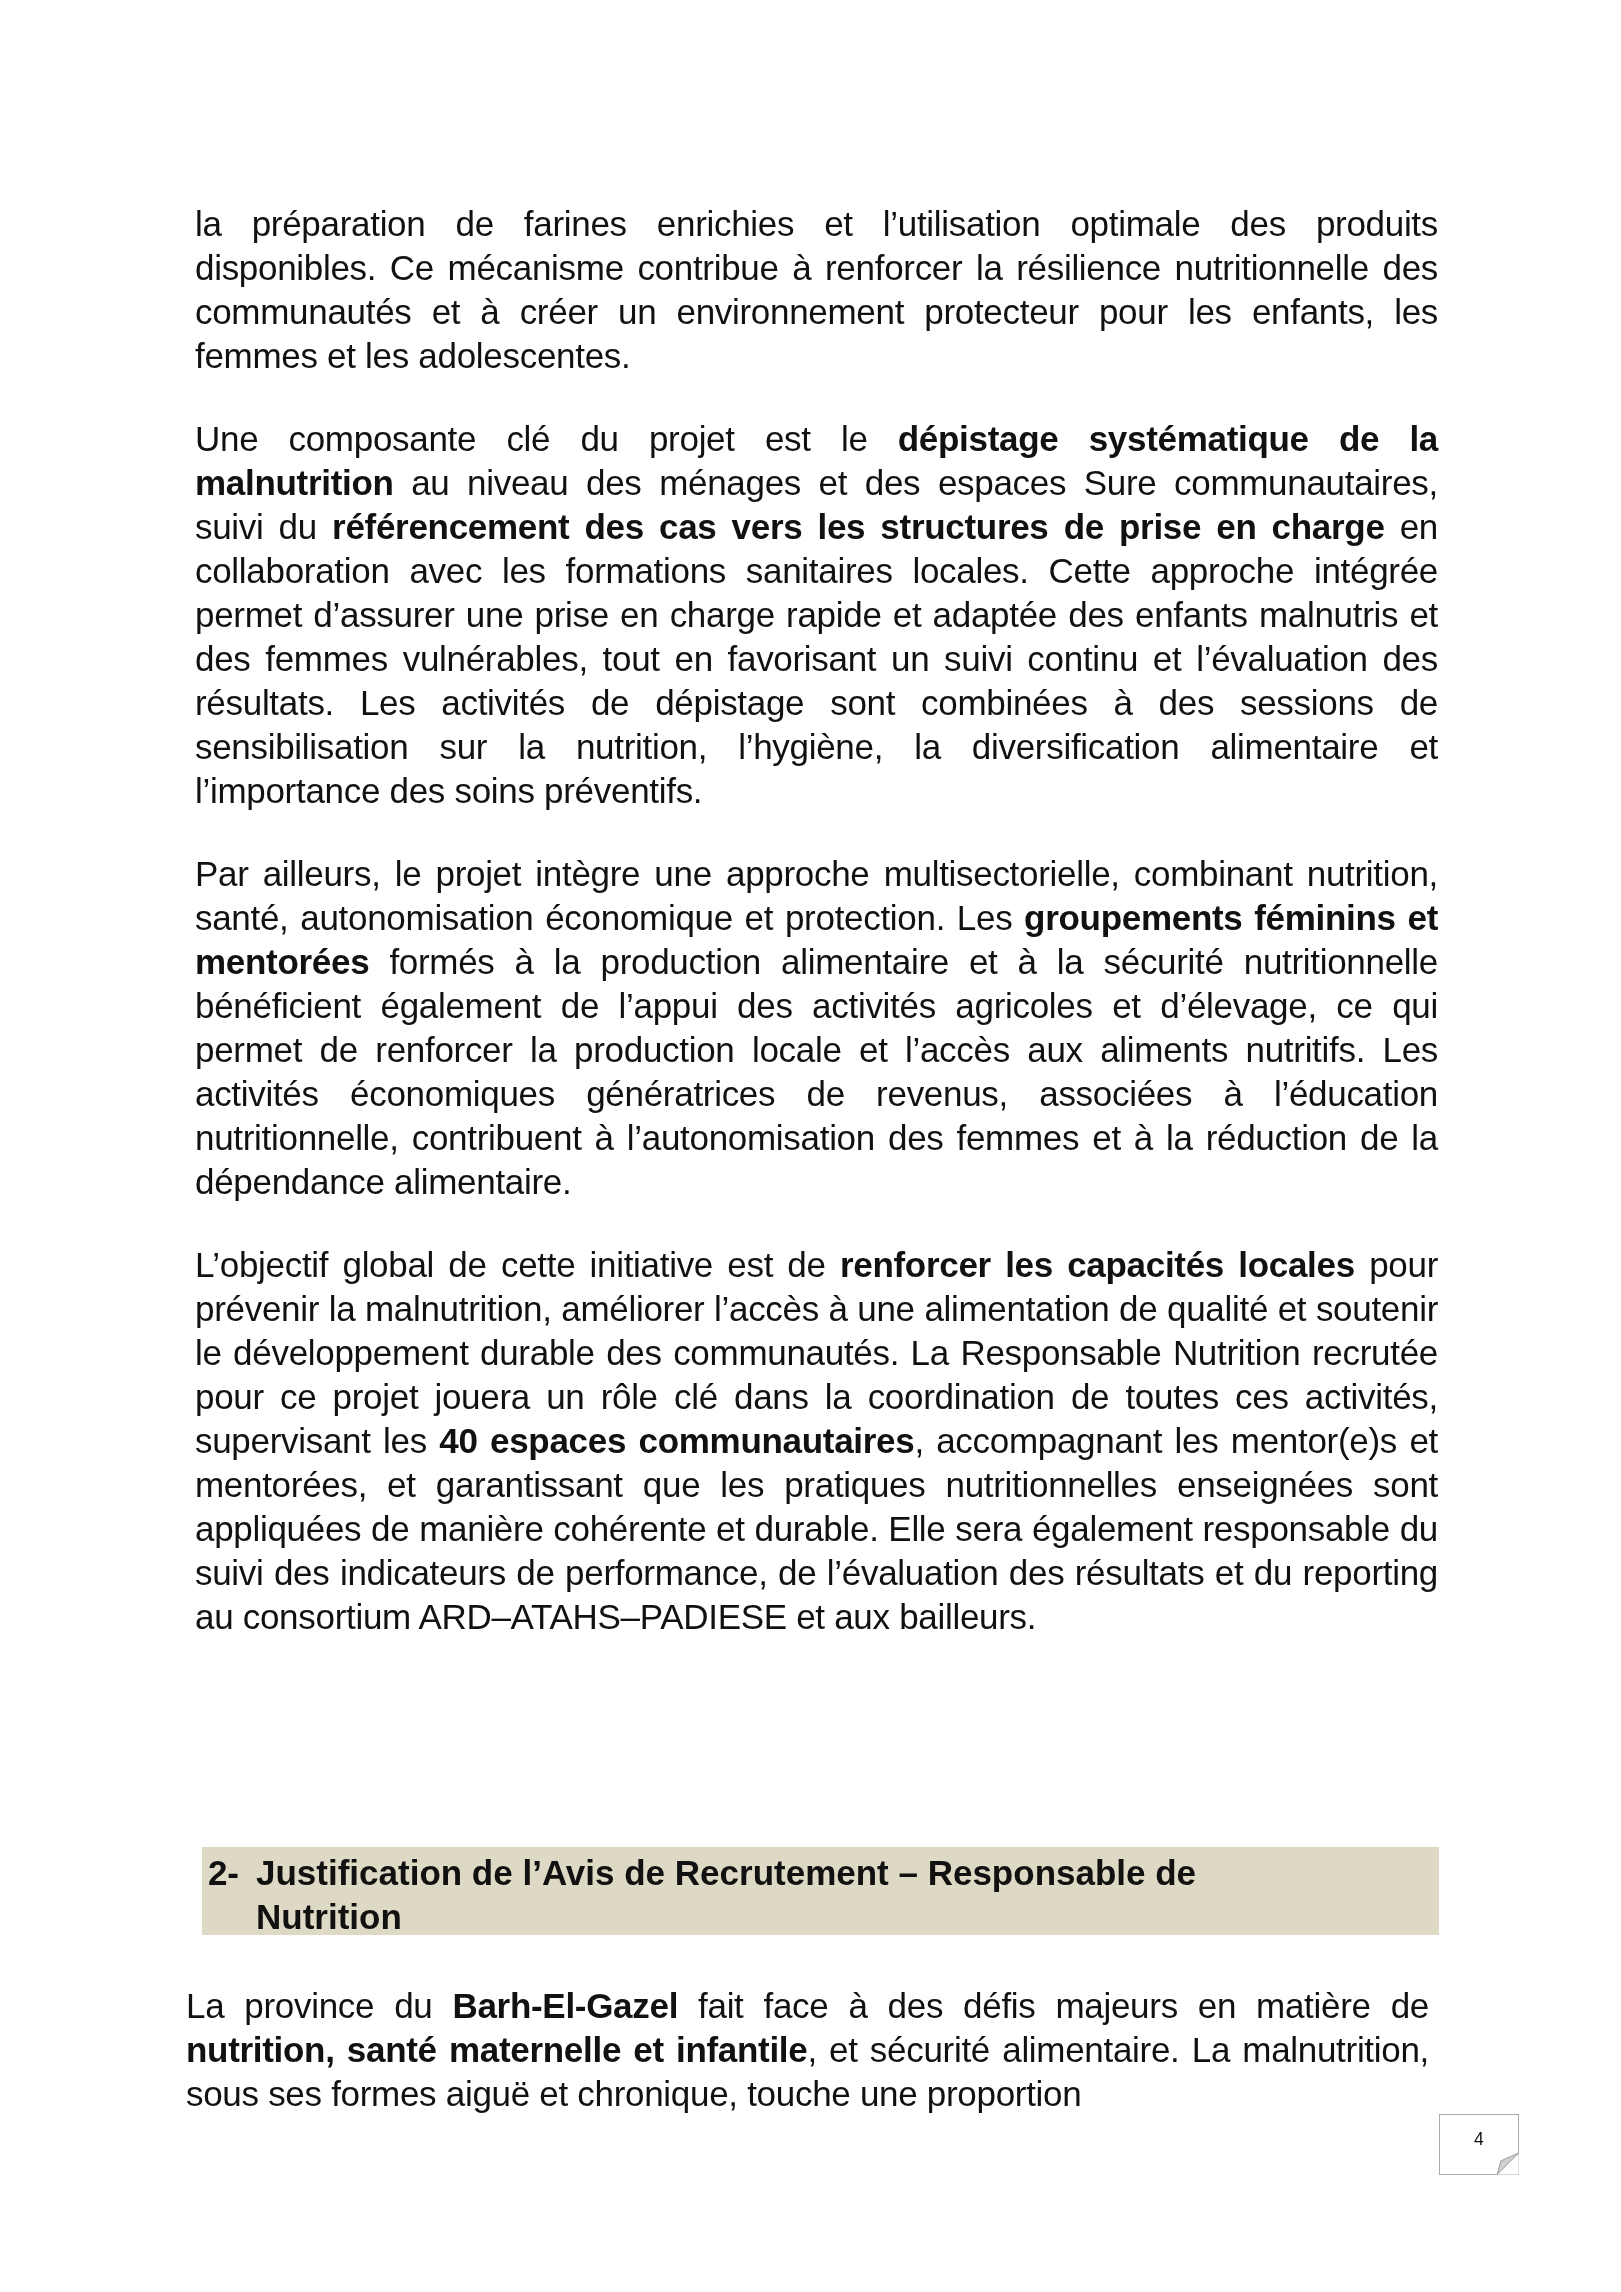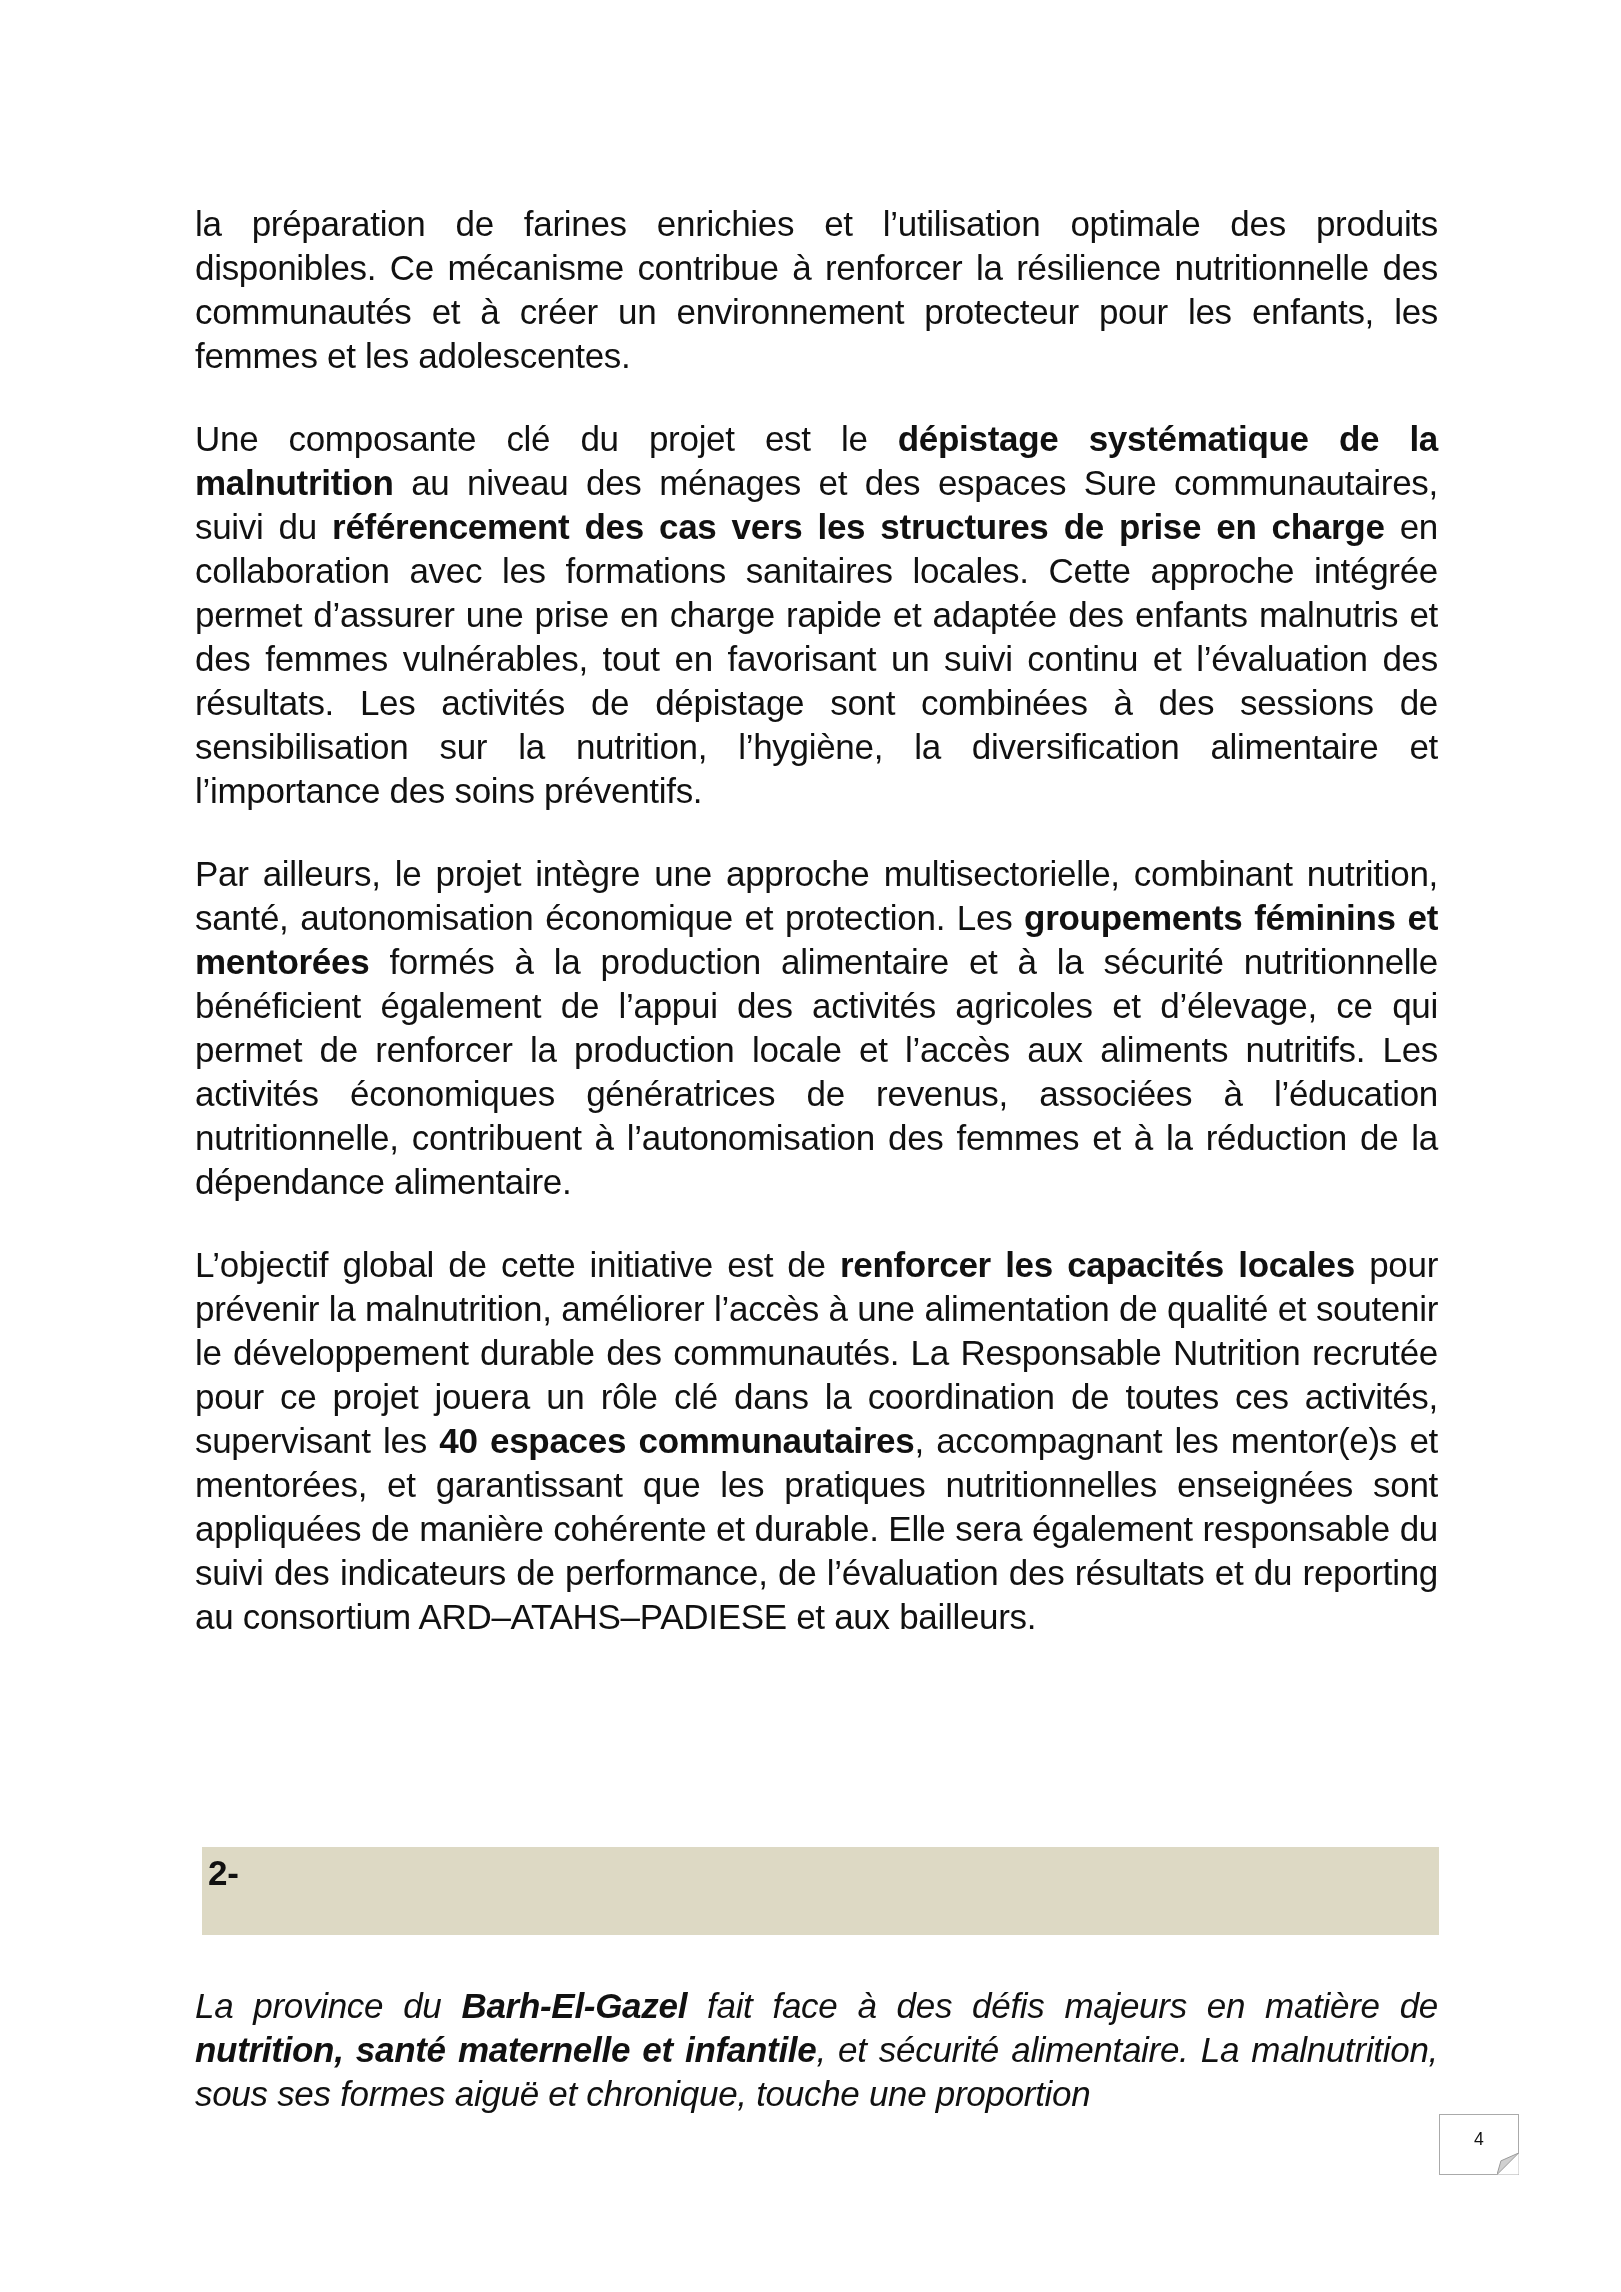--- a/index.html
+++ b/index.html
@@ -6,38 +6,39 @@
   body { width: 1621px; height: 2293px; position: relative; overflow: hidden;
          font-family: "Liberation Sans", sans-serif; color: #111; }
   .page { position: absolute; left: 195px; top: 194px; width: 1243px; }
   p { margin: 8px 0 39px 0; font-size: 35px; line-height: 44px; text-align: justify;
       font-stretch: condensed; letter-spacing: -0.3px; }
   b { font-weight: bold; }
   .heading { position: absolute; left: 202px; top: 1847px; width: 1237px; height: 88px;
              background: #ddd9c4; }
   .heading .num { position: absolute; left: 5.9px; top: 3.9px; font-size: 35px; line-height: 44px; font-weight: bold; }
   .heading .txt { position: absolute; left: 54px; top: 3.9px; width: 1078px; font-size: 35px; line-height: 44px; font-weight: bold; }
-  .after { position: absolute; left: 195px; top: 1976px; width: 1243px; font-style: italic; }
+  .after { position: absolute; left: 186px; top: 1976px; width: 1243px; }
   .pagenum { position: absolute; left: 1439px; top: 2114px; width: 78px; height: 59px;
              border: 1px solid #aaa; background: #fff; }
   .pagenum span { position: absolute; left: 0; right: 0; top: 13.7px; text-align: center; font-size: 17.6px; }
   .curl { position: absolute; right: -1px; bottom: -1px; width: 21.6px; height: 21.6px; }
 </style>
 </head>
 <body>
 
 <div class="page">
   <p><span>la préparation de farines enrichies et l’utilisation optimale des produits disponibles. Ce mécanisme contribue à renforcer la résilience nutritionnelle des communautés et à créer un environnement protecteur pour les enfants, les femmes et les adolescentes.</span></p>
   <p><span>Une composante clé du projet est le </span><b>dépistage systématique de la malnutrition</b><span> au niveau des ménages et des espaces Sure communautaires, suivi du </span><b>référencement des cas vers les structures de prise en charge</b><span> en collaboration avec les formations sanitaires locales. Cette approche intégrée permet d’assurer une prise en charge rapide et adaptée des enfants malnutris et des femmes vulnérables, tout en favorisant un suivi continu et l’évaluation des résultats. Les activités de dépistage sont combinées à des sessions de sensibilisation sur la nutrition, l’hygiène, la diversification alimentaire et l’importance des soins préventifs.</span></p>
   <p><span>Par ailleurs, le projet intègre une approche multisectorielle, combinant nutrition, santé, autonomisation économique et protection. Les </span><b>groupements féminins et mentorées</b><span> formés à la production alimentaire et à la sécurité nutritionnelle bénéficient également de l’appui des activités agricoles et d’élevage, ce qui permet de renforcer la production locale et l’accès aux aliments nutritifs. Les activités économiques génératrices de revenus, associées à l’éducation nutritionnelle, contribuent à l’autonomisation des femmes et à la réduction de la dépendance alimentaire.</span></p>
   <p><span>L’objectif global de cette initiative est de </span><b>renforcer les capacités locales</b><span> pour prévenir la malnutrition, améliorer l’accès à une alimentation de qualité et soutenir le développement durable des communautés. La Responsable Nutrition recrutée pour ce projet jouera un rôle clé dans la coordination de toutes ces activités, supervisant les </span><b>40 espaces communautaires</b><span>, accompagnant les mentor(e)s et mentorées, et garantissant que les pratiques nutritionnelles enseignées sont appliquées de manière cohérente et durable. Elle sera également responsable du suivi des indicateurs de performance, de l’évaluation des résultats et du reporting au consortium ARD–ATAHS–PADIESE et aux bailleurs.</span></p>
 </div>
 
 <div class="heading">
   <span class="num">2-</span>
+  <span class="txt">Justification de l’Avis de Recrutement – Responsable de Nutrition</span>
 </div>
 
 <div class="after">
   <p><span>La province du </span><b>Barh-El-Gazel</b><span> fait face à des défis majeurs en matière de </span><b>nutrition, santé maternelle et infantile</b><span>, et sécurité alimentaire. La malnutrition, sous ses formes aiguë et chronique, touche une proportion</span></p>
 </div>
 
 <div class="pagenum">
   <span>4</span>
   <svg class="curl" viewBox="0 0 22 22">
     <polygon points="22,0 22,22 0,22" fill="#ffffff"></polygon>

